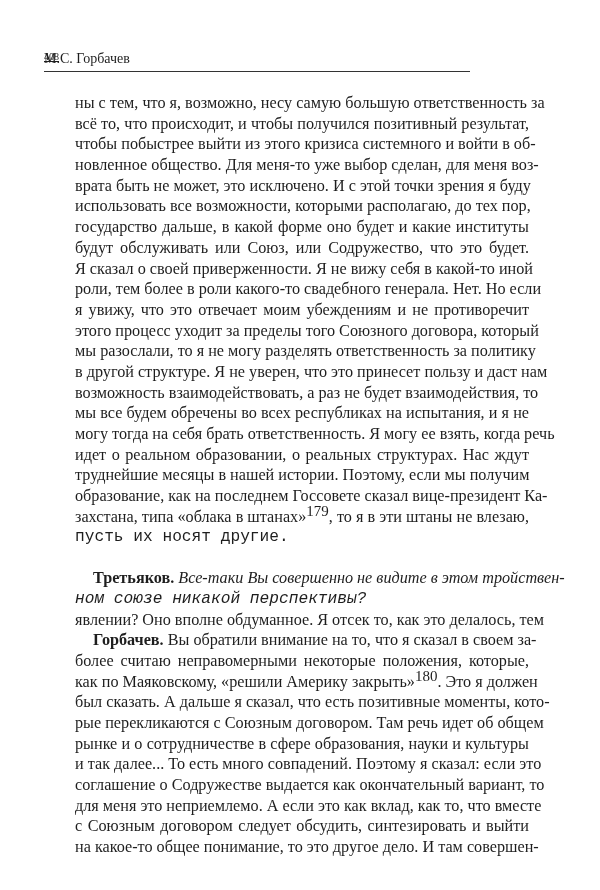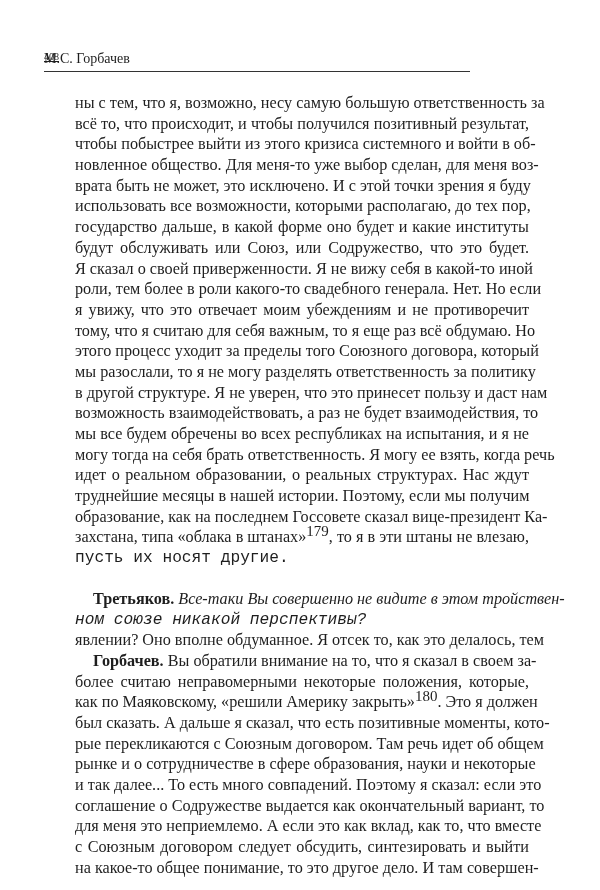--- a/index.html
+++ b/index.html
@@ -34,21 +34,20 @@
     <div class="line">всё то, что происходит, и чтобы получился позитивный результат,</div>
     <div class="line">чтобы побыстрее выйти из этого кризиса системного и войти в об-</div>
     <div class="line">новленное общество. Для меня-то уже выбор сделан, для меня воз-</div>
     <div class="line">врата быть не может, это исключено. И с этой точки зрения я буду</div>
     <div class="line">использовать все возможности, которыми располагаю, до тех пор,</div>
     <div class="line">государство дальше, в какой форме оно будет и какие институты</div>
     <div class="line">будут обслуживать или Союз, или Содружество, что это будет.</div>
     <div class="line">Я сказал о своей приверженности. Я не вижу себя в какой-то иной</div>
     <div class="line">роли, тем более в роли какого-то свадебного генерала. Нет. Но если</div>
     <div class="line">я увижу, что это отвечает моим убеждениям и не противоречит</div>
-    <div class="line">тому, что я считаю для себя важным, то я еще раз всё обдумаю. Но</div>
     <div class="line">этого процесс уходит за пределы того Союзного договора, который</div>
     <div class="line">мы разослали, то я не могу разделять ответственность за политику</div>
     <div class="line">в другой структуре. Я не уверен, что это принесет пользу и даст нам</div>
     <div class="line">возможность взаимодействовать, а раз не будет взаимодействия, то</div>
     <div class="line">мы все будем обречены во всех республиках на испытания, и я не</div>
     <div class="line">могу тогда на себя брать ответственность. Я могу ее взять, когда речь</div>
     <div class="line">идет о реальном образовании, о реальных структурах. Нас ждут</div>
     <div class="line">труднейшие месяцы в нашей истории. Поэтому, если мы получим</div>
     <div class="line">образование, как на последнем Госсовете сказал вице-президент Ка-</div>
     <div class="line"><span>захстана, типа «облака в штанах»</span><sup>179</sup><span>, то я в эти штаны не влезаю,</span></div>
@@ -62,21 +61,21 @@
     <div class="line last"><i>ном союзе никакой перспективы?</i></div>
   </div>
 
   <div>
     <div class="line">явлении? Оно вполне обдуманное. Я отсек то, как это делалось, тем</div>
     <div class="line indent"><b>Горбачев.</b> <span>Вы обратили внимание на то, что я сказал в своем за-</span></div>
     <div class="line">более считаю неправомерными некоторые положения, которые,</div>
     <div class="line"><span>как по Маяковскому, «решили Америку закрыть»</span><sup>180</sup><span>. Это я должен</span></div>
     <div class="line">был сказать. А дальше я сказал, что есть позитивные моменты, кото-</div>
     <div class="line">рые перекликаются с Союзным договором. Там речь идет об общем</div>
-    <div class="line">рынке и о сотрудничестве в сфере образования, науки и некоторые</div>
+    <div class="line">рынке и о сотрудничестве в сфере образования, науки и культуры</div>
     <div class="line">и так далее... То есть много совпадений. Поэтому я сказал: если это</div>
     <div class="line">соглашение о Содружестве выдается как окончательный вариант, то</div>
     <div class="line">для меня это неприемлемо. А если это как вклад, как то, что вместе</div>
     <div class="line">с Союзным договором следует обсудить, синтезировать и выйти</div>
     <div class="line">на какое-то общее понимание, то это другое дело. И там совершен-</div>
 
   </div>
 </div>
 
 </body></html>

